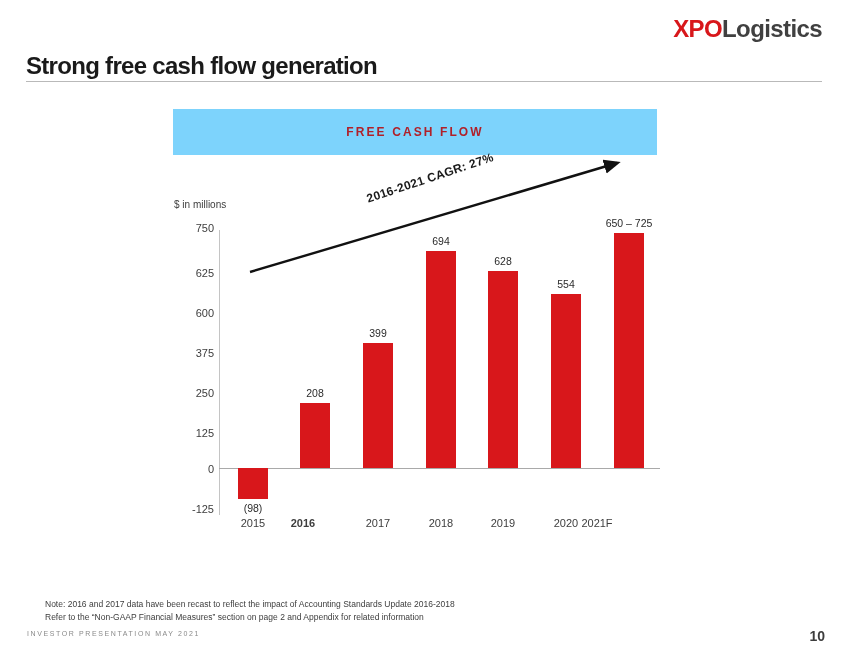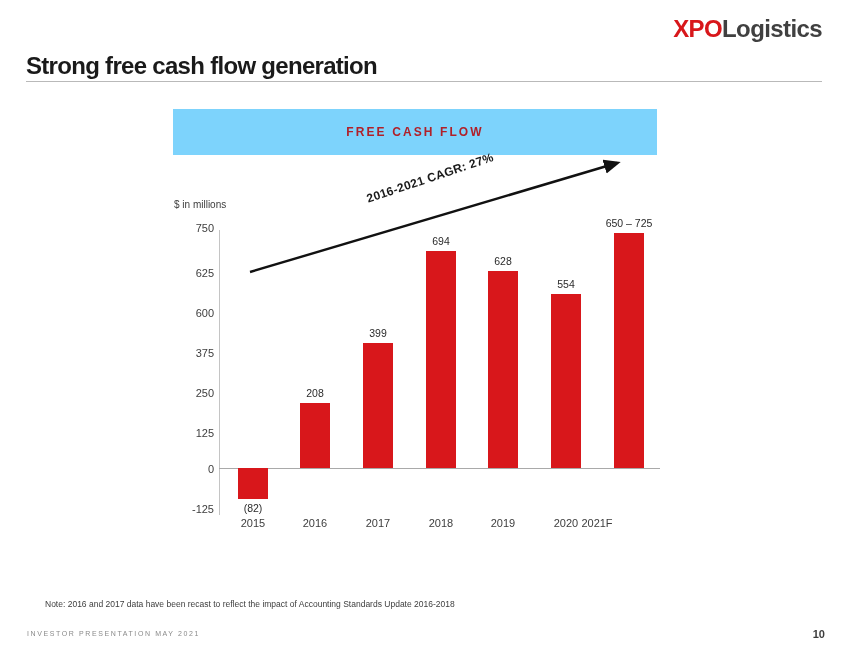--- a/index.html
+++ b/index.html
@@ -170,21 +170,21 @@
     top: 630px;
     font-size: 7px;
     color: #8a8a8a;
     letter-spacing: 1.6px;
     white-space: nowrap;
   }
   .page-number {
     position: absolute;
     right: 25px;
     top: 628px;
-    font-size: 11px;
+    font-size: 14px;
     font-weight: bold;
     color: #3d3d3d;
   }
 </style>
 </head>
 <body>
 
 <div class="logo">
   <span class="xpo">XPO</span><span class="logistics">Logistics</span>
 </div>
@@ -213,46 +213,47 @@
   <div class="zero-line"></div>
 
   <div class="bar" style="left:238px; top:468px; width:30px; height:31px;"></div>
   <div class="bar" style="left:300px; top:403px; width:30px; height:65px;"></div>
   <div class="bar" style="left:363px; top:343px; width:30px; height:125px;"></div>
   <div class="bar" style="left:426px; top:251px; width:30px; height:217px;"></div>
   <div class="bar" style="left:488px; top:271px; width:30px; height:197px;"></div>
   <div class="bar" style="left:551px; top:294px; width:30px; height:174px;"></div>
   <div class="bar" style="left:614px; top:233px; width:30px; height:235px;"></div>
 
-  <div class="bar-label" style="left:223px; top:503px; width:60px;">(82)</div>
+  <div class="bar-label" style="left:223px; top:503px; width:60px;">(98)</div>
   <div class="bar-label" style="left:285px; top:388px; width:60px;">208</div>
   <div class="bar-label" style="left:348px; top:328px; width:60px;">399</div>
   <div class="bar-label" style="left:411px; top:236px; width:60px;">694</div>
   <div class="bar-label" style="left:473px; top:256px; width:60px;">628</div>
   <div class="bar-label" style="left:536px; top:279px; width:60px;">554</div>
   <div class="bar-label" style="left:589px; top:218px; width:80px;text-align:center;">650 – 725</div>
 
   <div class="x-tick" style="left:223px; width:60px;">2015</div>
-  <div class="x-tick" style="left:285px; width:60px;">2016</div>
+  <div class="x-tick" style="left:273px; width:60px;font-weight:bold;">2016</div>
   <div class="x-tick" style="left:348px; width:60px;">2017</div>
   <div class="x-tick" style="left:411px; width:60px;">2018</div>
   <div class="x-tick" style="left:473px; width:60px;">2019</div>
   <div class="x-tick" style="left:536px; width:60px;">2020</div>
   <div class="x-tick" style="left:567px; width:60px;">2021F</div>
 
   <svg class="cagr-svg" viewBox="0 0 850 657">
     <defs>
       <marker id="arrowhead" markerWidth="7" markerHeight="7" refX="5.4" refY="3" orient="auto">
         <polygon points="0 0, 7 3, 0 6" fill="#111111"></polygon>
       </marker>
     </defs>
     <line x1="250" y1="272" x2="617" y2="163" stroke="#111111" stroke-width="2.4" marker-end="url(#arrowhead)"></line>
   </svg>
 
   <div class="cagr-text">2016-2021  CAGR:  27%</div>
 </div>
 
 <div class="footnotes">
   <div class="footnote-line">Note:  2016 and 2017 data have been recast to reflect the impact  of Accounting Standards Update 2016-2018</div>
+  <div class="footnote-line">Refer to the “Non-GAAP Financial Measures” section on page 2 and Appendix for related information</div>
 </div>
 
 <div class="footer-meta">INVESTOR PRESENTATION  MAY 2021</div>
 <div class="page-number">10</div>
 
 </body></html>

